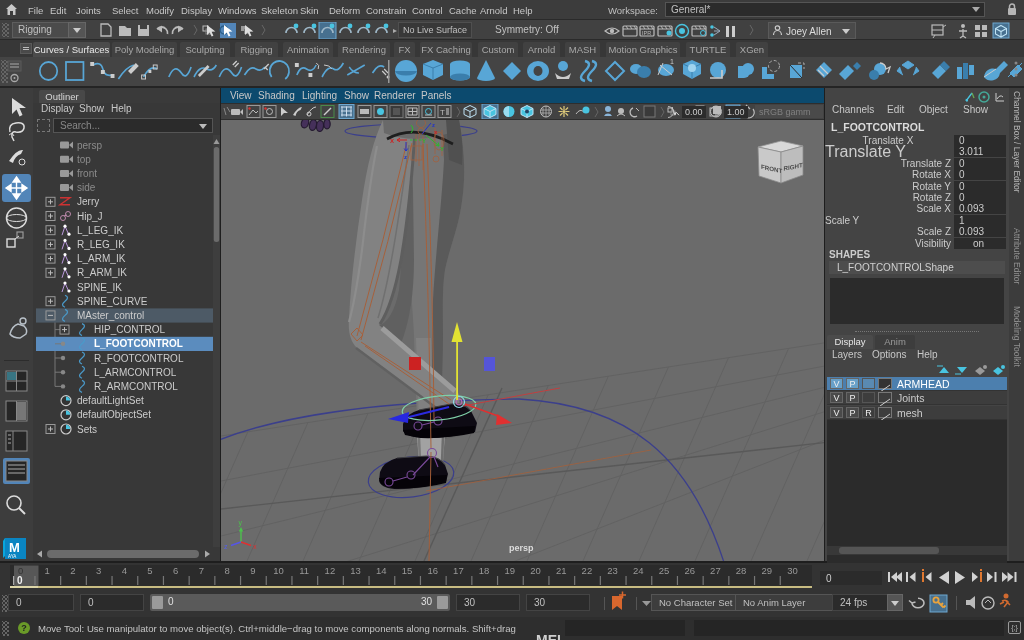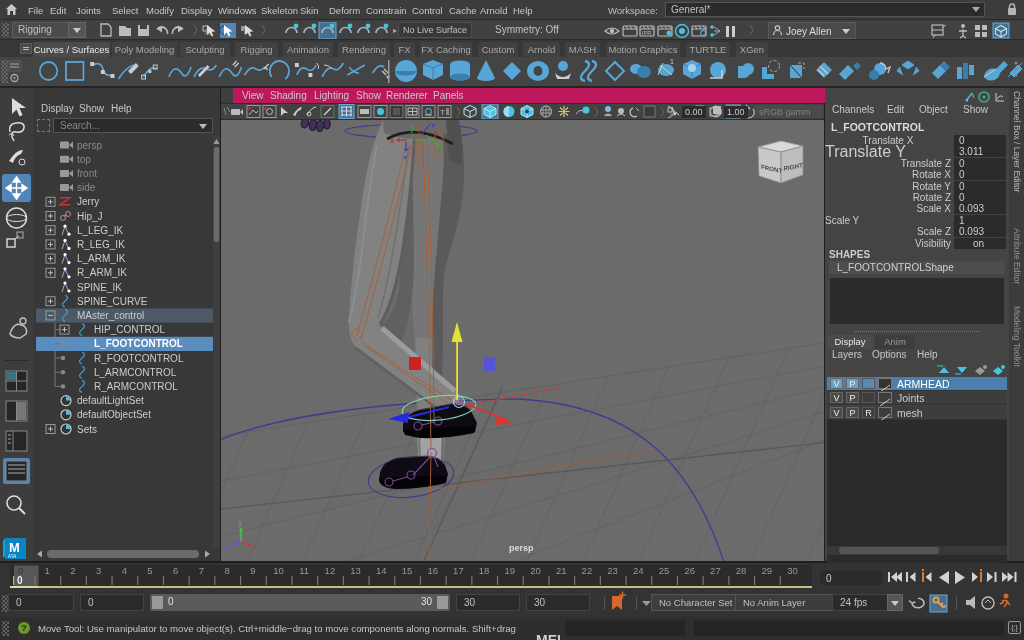--- a/index.html
+++ b/index.html
@@ -306,20 +306,23 @@
         <circle cx="14" cy="415" r="7" fill="none" stroke="#dcdcdc" stroke-width="1.6"></circle>
         <path d="M19 420 l6 6" stroke="#dcdcdc" stroke-width="2"></path>
         <rect x="5" y="450" width="21" height="21" fill="#0a85c2"></rect>
         <path d="M5 450 l-2 3 v17 l2 -2 z" fill="#0aa6dc"></path>
         <text x="9" y="464" font-size="13" font-weight="bold" fill="#fff" font-family="Liberation Sans">M</text>
         <text x="8" y="470" font-size="4.5" fill="#fff" font-family="Liberation Sans">AYA</text>
       </svg>
 </div>
 
 <div id="outliner" class="abs">
+  <div class="abs" style="left:0;top:0;width:187px;height:15px;background:#3a3a3a">
+    <div class="abs" style="left:6px;top:2px;width:46px;height:13px;background:#484848;color:#d8d8d8;font-size:9.5px;text-align:center;line-height:13px;border-radius:2px 2px 0 0">Outliner</div>
+  </div>
   <div class="abs" style="left:0;top:15px;width:187px;height:14px;color:#c8c8c8;font-size:10px">
     <span class="abs" style="left:8px">Display</span>
         <span class="abs" style="left:46px">Show</span>
         <span class="abs" style="left:78px">Help</span>
   </div>
   <div class="abs" style="left:4px;top:31px;width:13px;height:13px;border:1px dashed #777"></div>
   <div class="field" style="left:20px;top:30px;width:160px;height:15px;font-size:10px;line-height:13px;padding-left:6px;color:#888">Search...
     <span style="position:absolute;right:5px;top:5px;width:0;height:0;border-left:4px solid transparent;border-right:4px solid transparent;border-top:5px solid #bbb"></span>
   </div>
   <svg class="abs" style="left:0;top:47px" width="187px" height="426" viewBox="0 0 187 426" id="outlsvg">
@@ -422,21 +425,21 @@
         <rect x="180.8" y="12" width="5.4" height="95" rx="2.5" fill="#6b6b6b"></rect>
         <path d="M183.5 449 l3 -5 h-6 z" fill="#999"></path>
         <rect x="0" y="412" width="187" height="14" fill="#383838"></rect>
         <path d="M9 415.5 l-5 3.5 l5 3.5 z" fill="#aaa"></path>
         <rect x="14" y="415" width="152" height="8" rx="4" fill="#6b6b6b"></rect>
         <path d="M172 415.5 l5 3.5 l-5 3.5 z" fill="#aaa"></path>
       </svg>
 </div>
 
 <div id="viewport" class="abs">
-  <div class="abs" style="left:12px;top:0;width:603px;height:15px;background:#be185d;color:#c8c8c8;font-size:10px">
+  <div class="abs" style="left:0;top:0;width:603px;height:15px;background:#0c4a6e;color:#c8c8c8;font-size:10px">
     <span class="abs" style="left:9px;top:2px">View</span>
     <span class="abs" style="left:37px;top:2px">Shading</span>
     <span class="abs" style="left:81px;top:2px">Lighting</span>
     <span class="abs" style="left:123px;top:2px">Show</span>
     <span class="abs" style="left:153px;top:2px">Renderer</span>
     <span class="abs" style="left:200px;top:2px">Panels</span>
   </div>
   <div class="abs" style="left:0;top:15px;width:603px;height:17px;background:#424242;border-top:1px solid #2e2e2e;border-bottom:1px solid #2e2e2e">
     <svg class="abs" style="left:0;top:0" width="603" height="15" viewBox="0 0 603 15" id="vptoolsvg">
           <path d="M3 4 l2 7 M6 3 l3 5" stroke="#888"></path>

